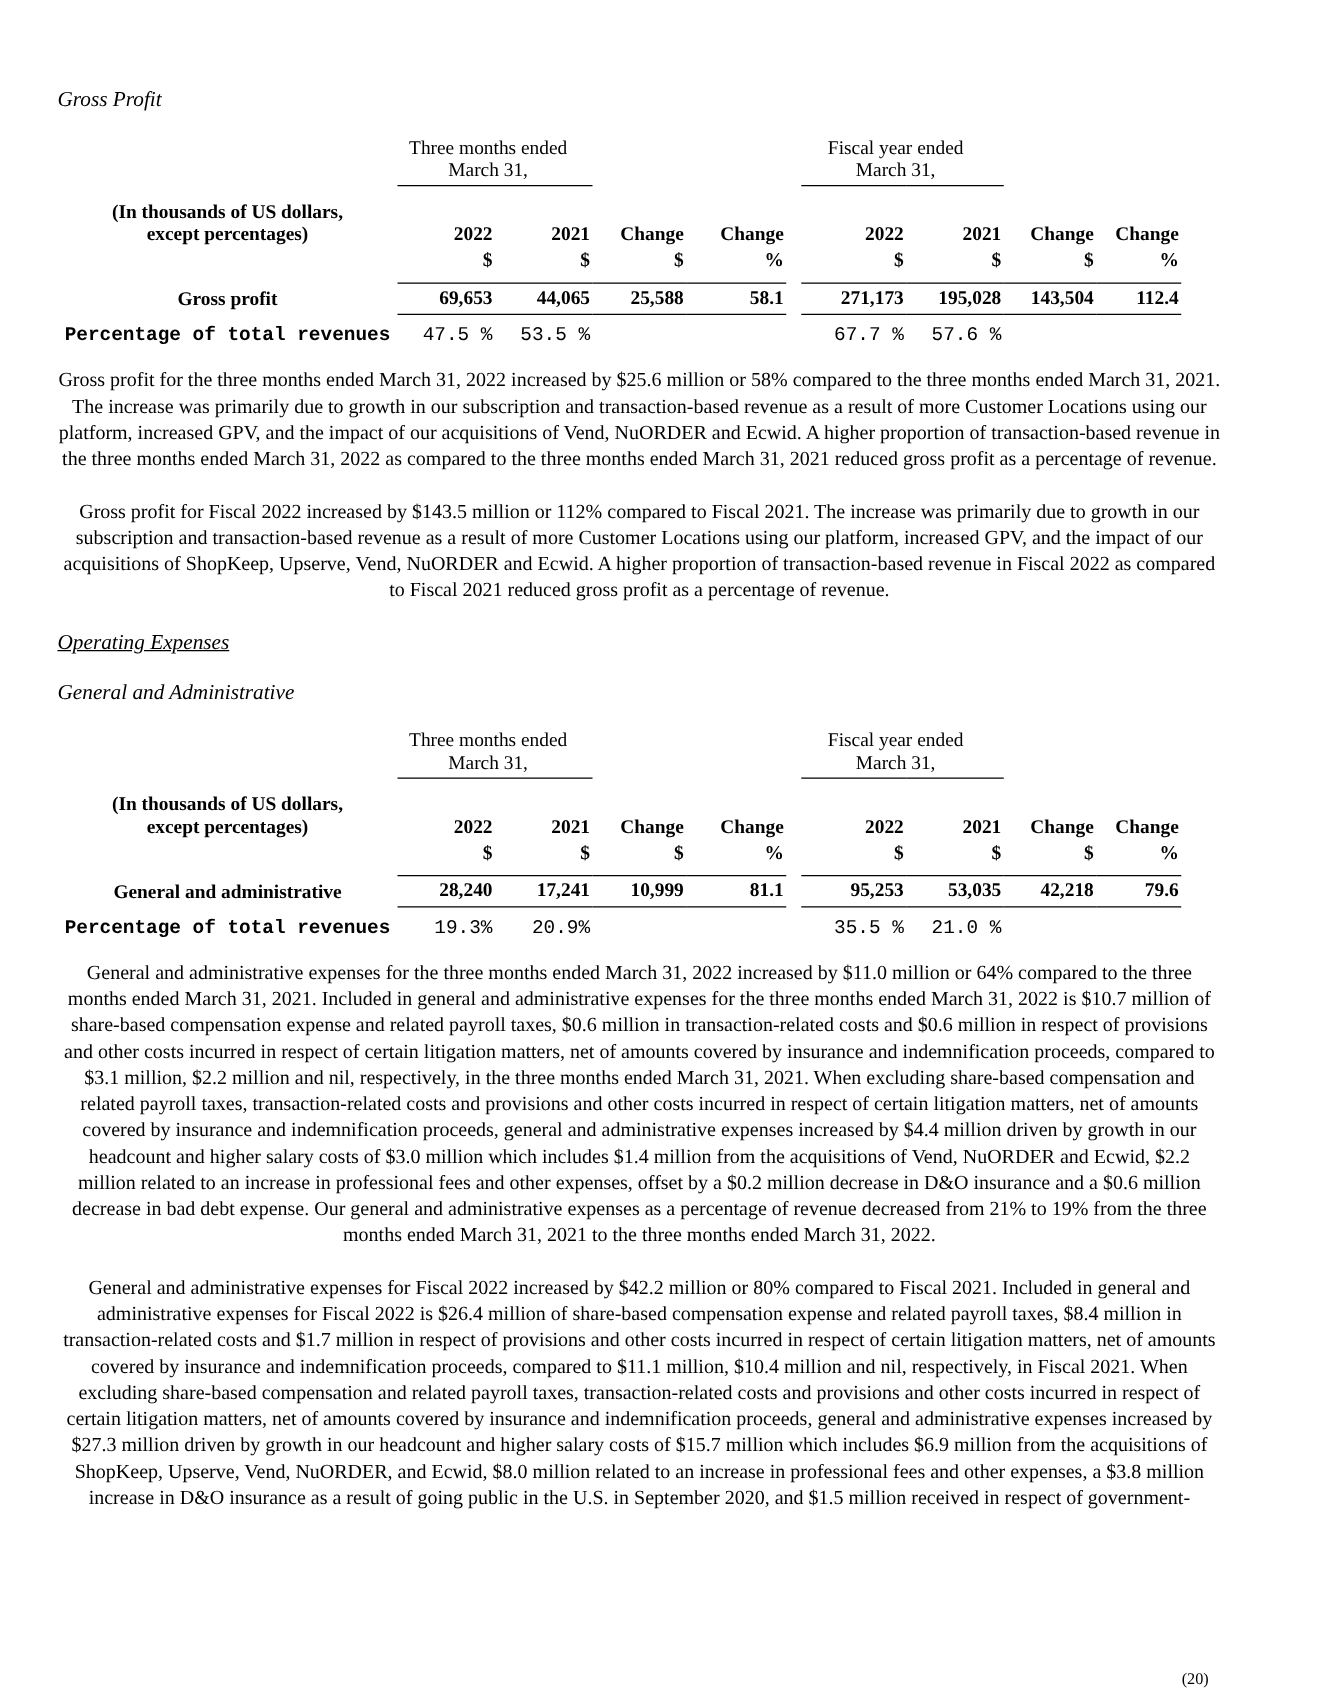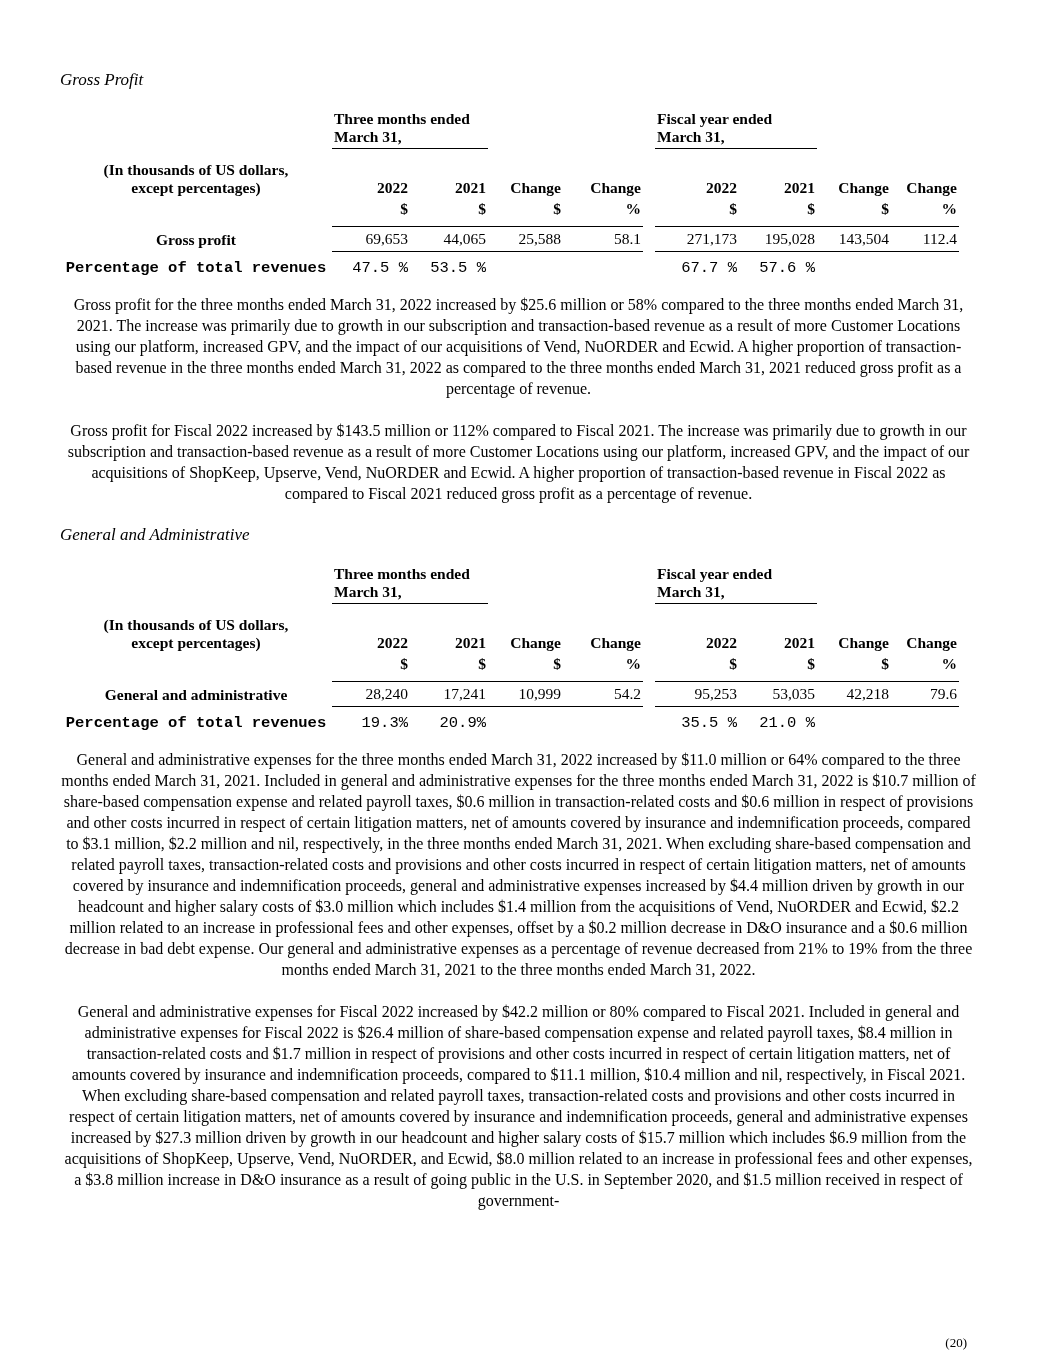--- a/index.html
+++ b/index.html
@@ -6,21 +6,21 @@
   html, body { background: #ffffff; }
   .page {
     width: 1055px;
     height: 1365px;
     position: relative;
     background: #ffffff;
     color: #000000;
     font-family: "Liberation Serif", serif;
     overflow: hidden;
   }
-  .content { padding: 70px 78px 0 60px; }
+  .content { padding: 70px 78px 0 46px; }
 
   h2.sec {
     font-size: 17px;
     font-style: italic;
     font-weight: normal;
     margin: 0 0 20px 0;
   }
   h2.sec.ul span { text-decoration: underline; }
   h2.opex { margin-top: 6px; }
 
@@ -35,33 +35,33 @@
     border-collapse: collapse;
     table-layout: fixed;
     width: 899px;
     font-size: 15.5px;
     margin: 0 0 17px 0;
   }
   table.fin td { padding: 0 2px; vertical-align: bottom; }
   td.lbl { font-weight: bold; text-align: center; padding-left: 5px; }
   td.num { text-align: right; }
   tr.r-grp td.grp {
-    font-weight: bold;
+    font-weight: normal;
     border-bottom: 1px solid #000;
-    text-align: left;
+    text-align: center;
     padding-right: 13px;
     padding-bottom: 2px;
   }
   .gl { display: block; }
   .ll { display: block; }
   tr.r-years td { font-weight: bold; padding-top: 12px; vertical-align: bottom; }
   tr.r-units td { font-weight: bold; padding-top: 3px; }
   tr.r-space td { height: 9px; }
   tr.r-data td { padding-top: 3px; padding-bottom: 3px; }
-  tr.r-data td.v { border-top: 1px solid #000; border-bottom: 1px solid #000; }
+  tr.r-data td.v { border-top: 1px solid #000; border-bottom: 1px solid #000; font-weight: bold; }
   tr.r-pct td { padding-top: 7px; font-family: Liberation Mono, monospace; }
 
   .pagenum {
     position: absolute;
     right: 88px;
     bottom: 14px;
     font-size: 13px;
   }
 </style>
 </head>
@@ -153,20 +153,21 @@
           <td class="num">57.6 %</td>
           <td class="num"></td>
           <td class="num"></td>
         </tr>
       </tbody>
     </table>
 
     <p class="body">Gross profit for the three months ended March 31, 2022 increased by $25.6 million or 58% compared to the three months ended March 31, 2021. The increase was primarily due to growth in our subscription and transaction-based revenue as a result of more Customer Locations using our platform, increased GPV, and the impact of our acquisitions of Vend, NuORDER and Ecwid. A higher proportion of transaction-based revenue in the three months ended March 31, 2022 as compared to the three months ended March 31, 2021 reduced gross profit as a percentage of revenue.</p>
     <p class="body">Gross profit for Fiscal 2022 increased by $143.5 million or 112% compared to Fiscal 2021. The increase was primarily due to growth in our subscription and transaction-based revenue as a result of more Customer Locations using our platform, increased GPV, and the impact of our acquisitions of ShopKeep, Upserve, Vend, NuORDER and Ecwid. A higher proportion of transaction-based revenue in Fiscal 2022 as compared to Fiscal 2021 reduced gross profit as a percentage of revenue.</p>
 
+    <h2 class="sec ul opex"><span>Operating Expenses</span></h2>
 
     <h2 class="sec">General and Administrative</h2>
 
     <table class="fin">
       <colgroup>
         <col style="width:272px">
           <col style="width:78px">
           <col style="width:78px">
           <col style="width:75px">
           <col style="width:80px">
@@ -219,21 +220,21 @@
           <td class="num">%</td>
         </tr>
         <tr class="r-space">
             <td colspan="10"></td>
           </tr>
         <tr class="r-data">
           <td class="lbl">General and administrative</td>
           <td class="num v">28,240</td>
           <td class="num v">17,241</td>
           <td class="num v">10,999</td>
-          <td class="num v">54.2</td>
+          <td class="num v">81.1</td>
           <td></td>
           <td class="num v">95,253</td>
           <td class="num v">53,035</td>
           <td class="num v">42,218</td>
           <td class="num v">79.6</td>
         </tr>
         <tr class="r-pct">
           <td class="lbl">Percentage of total revenues</td>
           <td class="num">19.3%</td>
           <td class="num">20.9%</td>

